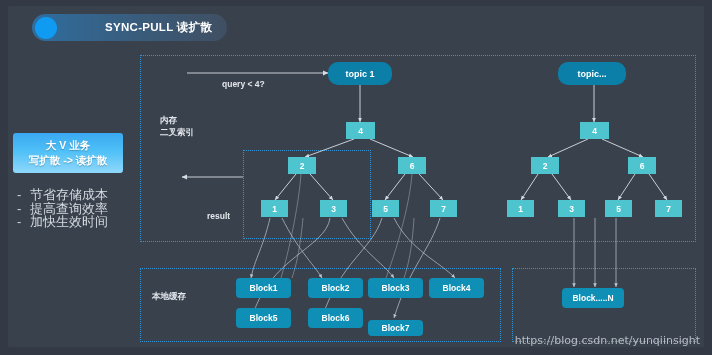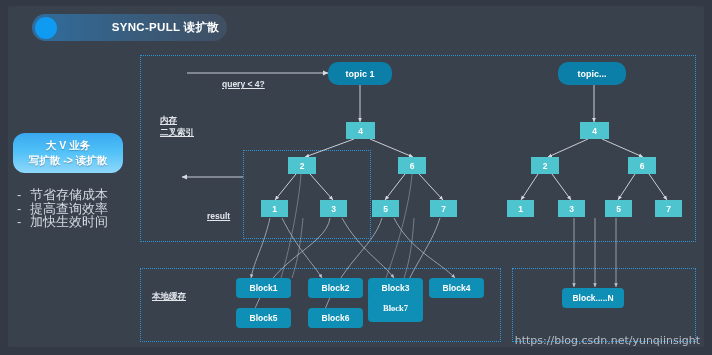--- a/index.html
+++ b/index.html
@@ -21,28 +21,28 @@
     position:absolute;left:32px;top:14px;width:195px;height:27px;
     border-radius:14px;
     background:linear-gradient(90deg,#2f6d9e 0%,#3a5a78 60%,#404f62 100%);
     display:flex;align-items:center;
   }
   .title-dot{
     width:22px;height:22px;border-radius:50%;background:#109bf2;
     margin-left:3px;flex:0 0 auto;
   }
   .title-text{
-    flex:1;text-align:right;color:#ffffff;font-size:11.5px;font-weight:bold;
-    letter-spacing:.3px;padding-right:8px;white-space:nowrap;
+    flex:1;text-align:left;color:#ffffff;font-size:11.5px;font-weight:bold;
+    letter-spacing:.3px;padding-right:8px;white-space:nowrap;padding-left:48px;
   }
 
   
   .callout{
     position:absolute;left:13px;top:133px;width:110px;height:40px;
-    border-radius:12px;
+    border-radius:3px;
     background:linear-gradient(180deg,#3aa8f0 0%,#4fc0f7 45%,#8fd8fb 100%);
     display:flex;flex-direction:column;align-items:center;justify-content:center;
     color:#ffffff;font-size:10.5px;font-weight:bold;line-height:15px;
     text-shadow:0 1px 1px rgba(0,0,0,.25);
   }
   .bullets{
     position:absolute;left:17px;top:188px;width:130px;
     color:#d6dbe1;font-size:13px;line-height:13.5px;
   }
   .bullets .b{white-space:nowrap;}
@@ -50,21 +50,21 @@
 
   
   .region{position:absolute;border:1px dotted #2f93d6;box-sizing:border-box;}
   .region-mem{left:140px;top:55px;width:556px;height:187px;}
   .region-result{left:243px;top:150px;width:128px;height:89px;}
   .region-cache{left:140px;top:268px;width:361px;height:74px;}
   .region-cache2{left:512px;top:268px;width:184px;height:74px;}
 
   .region-label{
     position:absolute;color:#e3e7ec;font-size:8.5px;font-weight:bold;
-    line-height:12px;white-space:nowrap;text-decoration:underline;
+    line-height:12px;white-space:nowrap;
   }
   .lbl-mem{left:160px;top:114px;}
   .lbl-cache{left:152px;top:290px;}
   .lbl-result{left:207px;top:166px;font-weight:bold;margin-top:44px;}
   .lbl-query{left:222px;top:78px;}
 
   
   .node{
     position:absolute;background:#4ec4cf;color:#ffffff;
     display:flex;align-items:center;justify-content:center;
@@ -187,19 +187,19 @@
   <div class="node" style="left:605px;top:200px;width:27px;height:17px;">5</div>
   <div class="node" style="left:655px;top:200px;width:27px;height:17px;">7</div>
 
   <div class="block" style="left:236px;top:278px;width:55px;height:20px;">Block1</div>
   <div class="block" style="left:308px;top:278px;width:55px;height:20px;">Block2</div>
   <div class="block" style="left:368px;top:278px;width:55px;height:20px;">Block3</div>
   <div class="block" style="left:429px;top:278px;width:55px;height:20px;">Block4</div>
 
   <div class="block" style="left:236px;top:308px;width:55px;height:20px;">Block5</div>
   <div class="block" style="left:308px;top:308px;width:55px;height:20px;">Block6</div>
-  <div class="block" style="left:368px;top:294px;width:55px;height:28px;font-family:Liberation Serif, serif;">Block7</div>
+  <div class="block" style="left:368px;top:320px;width:55px;height:16px;">Block7</div>
 
   <div class="block" style="left:562px;top:288px;width:62px;height:20px;">Block.....N</div>
 
   <div class="watermark">https://blog.csdn.net/yunqiinsight</div>
 
 </div>
 
 </body></html>

